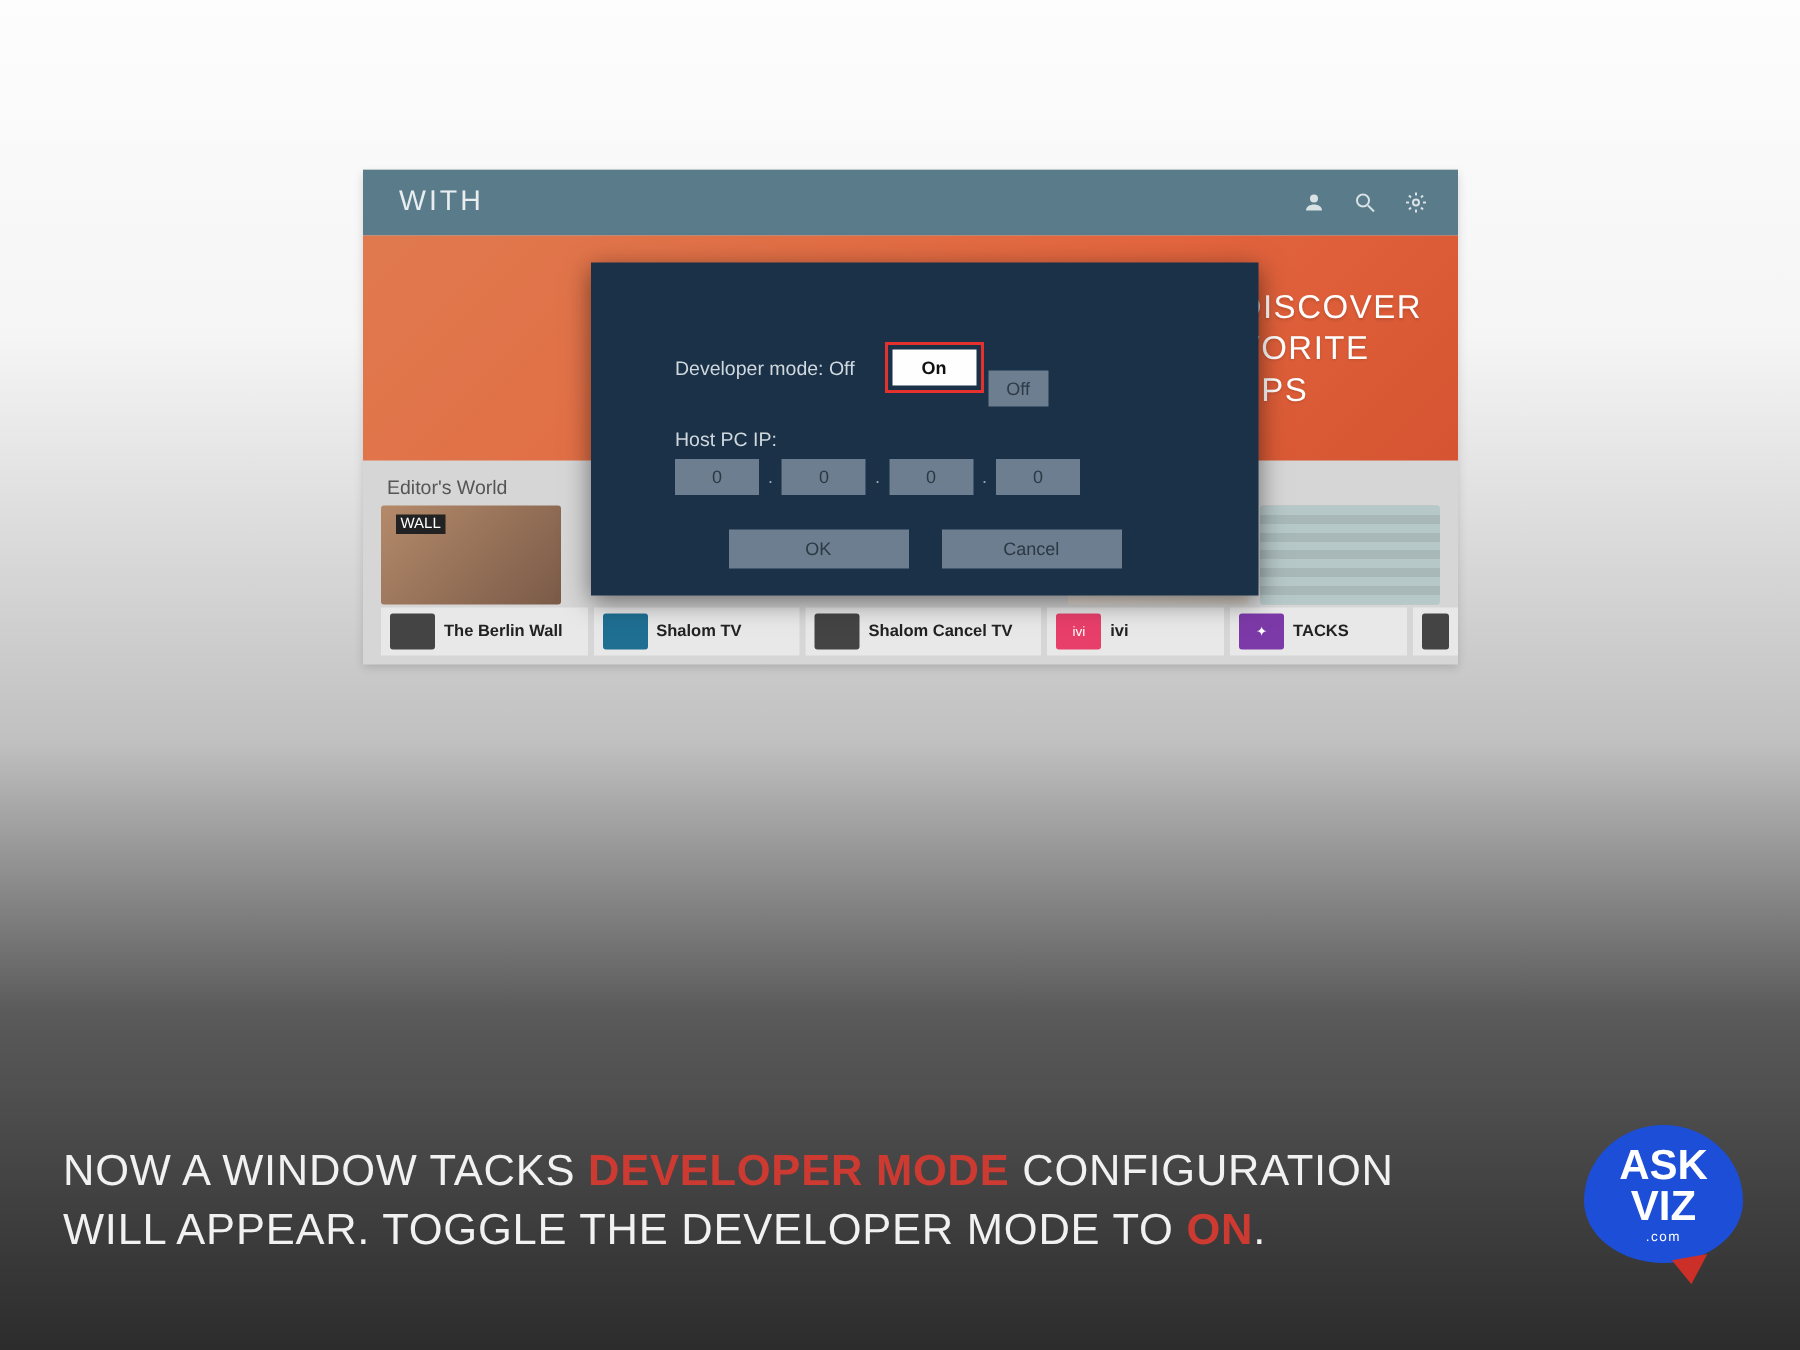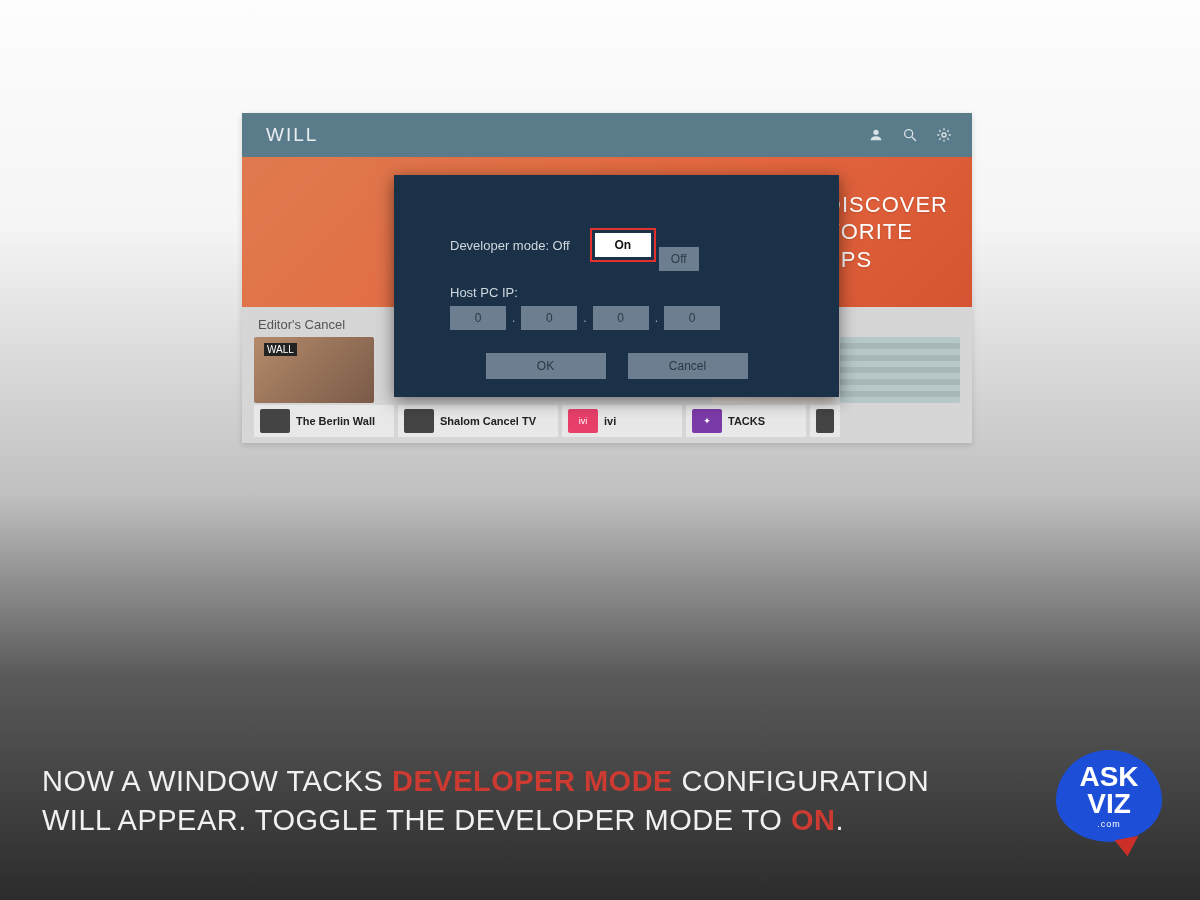--- a/index.html
+++ b/index.html
@@ -287,21 +287,21 @@
 }
 .logo .t1{font-family:Arial,sans-serif;font-weight:900;font-size:28px;color:#fff;line-height:1;}
 .logo .t2{font-family:Arial,sans-serif;font-weight:900;font-size:28px;color:#fff;line-height:0.9;}
 .logo .t3{font-size:9px;color:#fff;letter-spacing:1px;margin-top:2px;}
 </style>
 </head>
 <body>
 
 <div class="tv-frame">
   <div class="tv-topbar">
-    <div class="title">WILL</div>
+    <div class="title">WITH</div>
     <div class="spacer"></div>
     <svg class="icon" viewBox="0 0 24 24">
         <circle cx="12" cy="8" r="4"></circle>
         <path d="M4 20c0-4 4-6 8-6s8 2 8 6"></path>
       </svg>
     <svg class="icon" viewBox="0 0 24 24">
         <circle cx="10" cy="10" r="6" fill="none" stroke="#d9e2e5" stroke-width="2"></circle>
         <line x1="15" y1="15" x2="21" y2="21" stroke="#d9e2e5" stroke-width="2"></line>
       </svg>
     <svg class="icon" viewBox="0 0 24 24">
@@ -312,32 +312,36 @@
 
   <div class="hero">
     <div class="play-shape"></div>
     <div class="hero-text">
       <div>DISCOVER</div>
       <div>VORITE</div>
       <div>PPS</div>
     </div>
   </div>
 
-  <div class="ed-label">Editor's Cancel</div>
+  <div class="ed-label">Editor's World</div>
   <div class="ed-row">
     <div class="ed-tile wall"></div>
     <div class="ed-tile" style="flex:1;visibility:hidden"></div>
     <div class="ed-tile blocks"></div>
     <div class="ed-tile stripes"></div>
   </div>
 
   <div class="app-strip">
     <div class="app-cell" style="width:140px">
         <div class="thumb"></div>
         <span class="lab">The Berlin Wall</span>
+      </div>
+    <div class="app-cell" style="width:140px">
+        <div class="thumb blue"></div>
+        <span class="lab">Shalom TV</span>
       </div>
     <div class="app-cell" style="width:160px">
         <div class="thumb"></div>
         <span class="lab">Shalom Cancel TV</span>
       </div>
     <div class="app-cell" style="width:120px">
         <div class="thumb pink">ivi</div>
         <span class="lab">ivi</span>
       </div>
     <div class="app-cell" style="width:120px">

